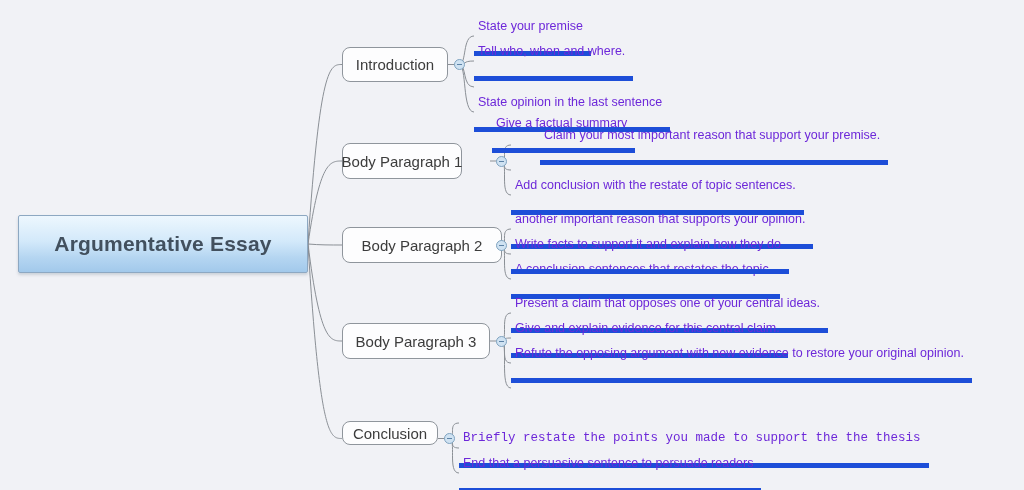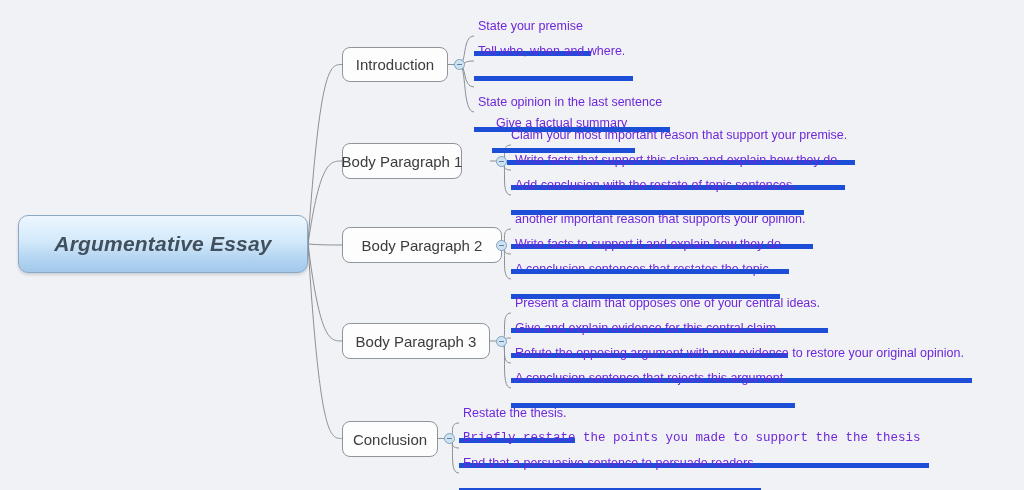--- a/index.html
+++ b/index.html
@@ -21,26 +21,25 @@
     width: 1024px; height: 490px;
     pointer-events: none;
   }
   .root-topic {
     position: absolute;
     left: 18px; top: 215px;
     width: 290px; height: 58px;
     box-sizing: border-box;
     background: linear-gradient(to bottom, #edf7fe 0%, #d3e9fa 45%, #b4d5f1 75%, #a2c9eb 100%);
     border: 1px solid #8da8c2;
-    border-radius: 10px;
+    border-radius: 2px;
     box-shadow: 0 2px 3px rgba(90,110,130,0.25);
     display: flex;
     align-items: center;
     justify-content: center;
-    font-style: italic;
   }
   .root-topic .label {
     font-size: 21px;
     font-weight: bold;
     color: #42505e;
     letter-spacing: 0.2px;
     white-space: nowrap;
   }
   .topic-node {
     position: absolute;
@@ -129,44 +128,41 @@
     <div class="subtopic-item" style="left: 474px; top: 19px;">State your premise</div>
     <div class="subtopic-item" style="left: 474px; top: 44px;">Tell who, when and where.</div>
     <div class="subtopic-item" style="left: 492px; top: 70px; margin-top: 46px;">Give a factual summary</div>
     <div class="subtopic-item" style="left: 474px; top: 95px;">State opinion in the last sentence</div>
     <div class="topic-node" style="left: 342px; top: 143px; width: 120px; height: 36px;">
       <span class="label">Body Paragraph 1</span>
     </div>
     <div class="collapse-toggle" style="left: 495.5px; top: 155.5px;">
       <span class="minus"></span>
     </div>
-    <div class="subtopic-item" style="left: 507px; top: 128px; text-align: center;">Claim your most important reason that support your premise.</div>
-    <div class="subtopic-item" style="left: 511px; top: 153px;">Write facts that support this claim and explain how they do</div>
+    <div class="subtopic-item" style="left: 540px; top: 128px; text-align: center;">Claim your most important reason that support your premise.</div>
     <div class="subtopic-item" style="left: 511px; top: 178px;">Add conclusion with the restate of topic sentences.</div>
     <div class="topic-node" style="left: 342px; top: 227px; width: 160px; height: 36px;">
       <span class="label">Body Paragraph 2</span>
     </div>
     <div class="collapse-toggle" style="left: 495.5px; top: 239.5px;">
       <span class="minus"></span>
     </div>
     <div class="subtopic-item" style="left: 511px; top: 212px;">another important reason that supports your opinion.</div>
     <div class="subtopic-item" style="left: 511px; top: 262px;">A conclusion sentences that restates the topic.</div>
     <div class="subtopic-item" style="left: 511px; top: 237px;">Write facts to support it and explain how they do</div>
     <div class="topic-node" style="left: 342px; top: 323px; width: 148px; height: 36px; align-items: center;">
       <span class="label">Body Paragraph 3</span>
     </div>
     <div class="collapse-toggle" style="left: 495.5px; top: 335.5px;">
       <span class="minus"></span>
     </div>
     <div class="subtopic-item" style="left: 511px; top: 296px;">Present a claim that opposes one of your central ideas.</div>
     <div class="subtopic-item" style="left: 511px; top: 321px;">Give and explain evidence for this central claim.</div>
     <div class="subtopic-item" style="left: 511px; top: 346px;">Refute the opposing argument with new evidence to restore your original opinion.</div>
-    <div class="subtopic-item" style="left: 511px; top: 371px;">A conclusion sentence that rejects this argument.</div>
-    <div class="topic-node" style="left: 342px; top: 421px; width: 96px; height: 36px;">
+    <div class="topic-node" style="left: 342px; top: 421px; width: 96px; height: 24px;">
       <span class="label">Conclusion</span>
     </div>
     <div class="collapse-toggle" style="left: 443.5px; top: 433px;">
       <span class="minus"></span>
     </div>
-    <div class="subtopic-item" style="left: 459px; top: 406px;">Restate the thesis.</div>
     <div class="subtopic-item" style="left: 459px; top: 431px; font-family: Liberation Mono, monospace;">Briefly restate the points you made to support the the thesis</div>
     <div class="subtopic-item" style="left: 459px; top: 456px;">End that a persuasive sentence to persuade readers</div>
   </div>
 
 </body></html>

